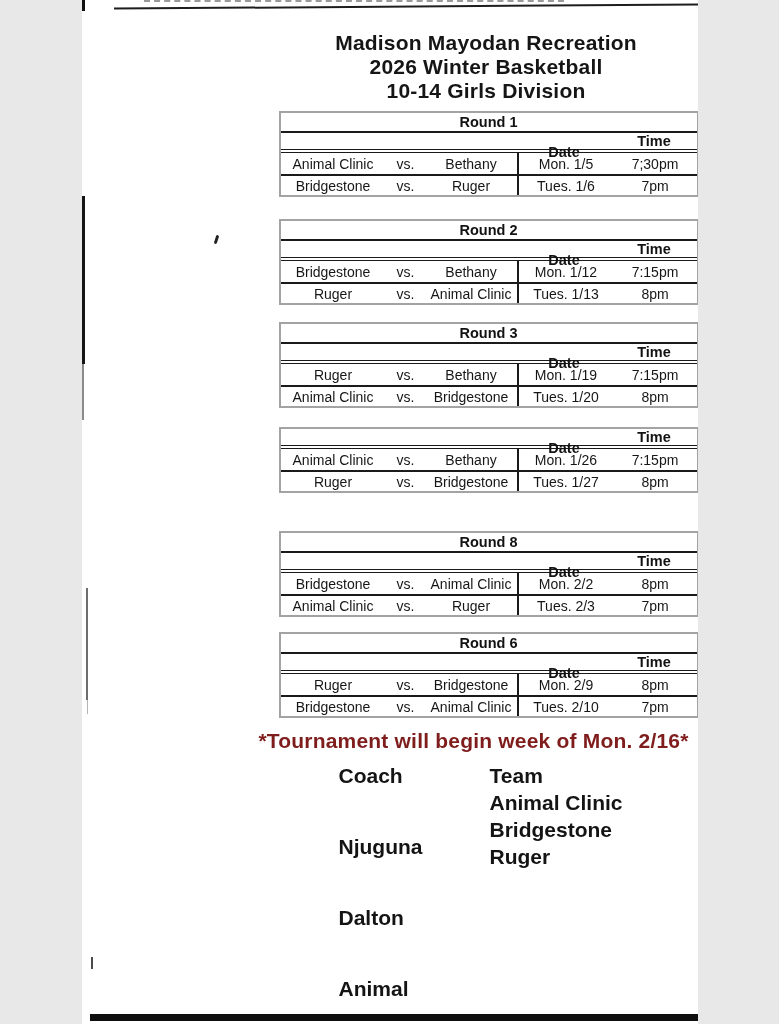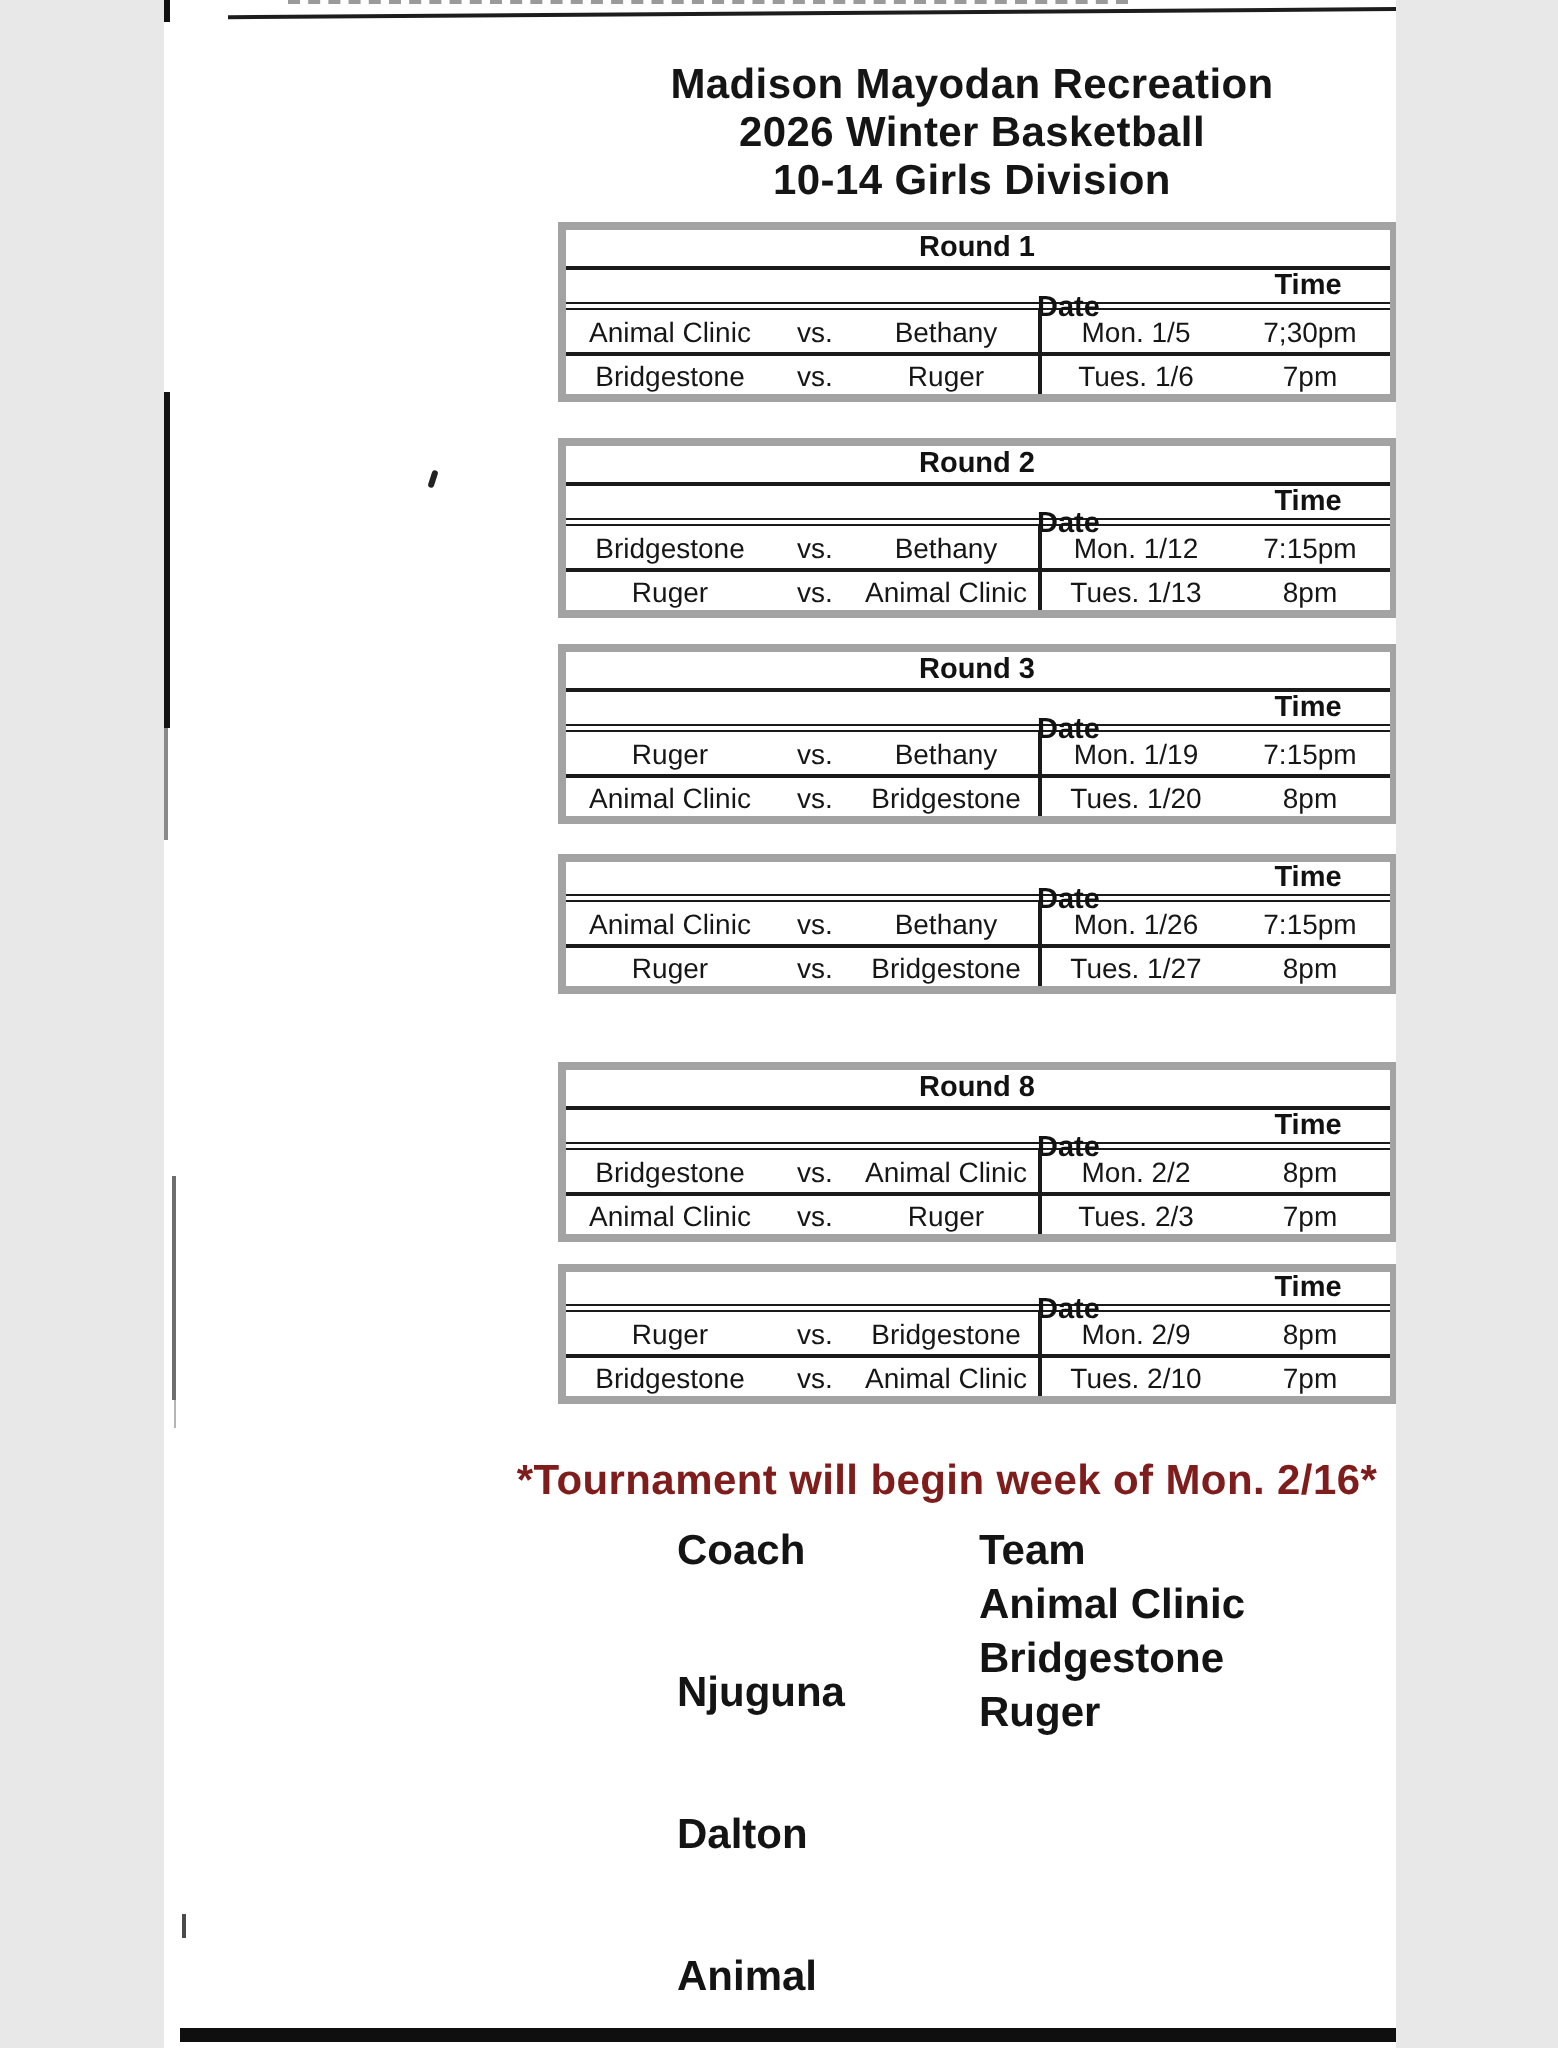--- a/index.html
+++ b/index.html
@@ -21,36 +21,36 @@
     text-align:center;
   }
   .title-line {
     font-size:21px; font-weight:700; line-height:24px;
     letter-spacing:0.2px; color:#151515;
   }
 
   
   .round-table {
     position:absolute; left:197px; width:420px;
-    border:4px solid #a3a3a3;
+    border:2px solid #a3a3a3;
     background:#fff;
   }
   .rt-title {
     height:20px; display:flex; align-items:center; justify-content:center;
     font-size:14.5px; font-weight:700;
     border-bottom:2px solid #1a1a1a;
     color:#121212;
   }
   .rt-subheader {
     display:flex; height:20px;
     border-bottom:4px double #1a1a1a;
     align-items:center;
   }
   .rt-sub-space { width:236px; }
-  .rt-sub-date { width:95px; font-size:14.5px; font-weight:700; color:#121212;margin-top:21px; }
+  .rt-sub-date { width:95px; text-align:center; font-size:14.5px; font-weight:700; color:#121212;margin-top:21px; }
   .rt-sub-time { flex:1; text-align:center; font-size:14.5px; font-weight:700; color:#121212; }
 
   .rt-row { display:flex; height:21px; }
   .rt-row + .rt-row { border-top:2px solid #1a1a1a; }
   .rt-teams {
     width:236px; display:flex; align-items:center;
     font-size:14px;
   }
   .rt-t1 { width:105px; text-align:center; }
   .rt-vs { width:40px; text-align:center; }
@@ -266,20 +266,21 @@
         <span class="rt-t2">Ruger</span>
       </div>
       <div class="rt-dt">
         <span class="rt-date">Tues. 2/3</span>
         <span class="rt-time">7pm</span>
       </div>
     </div>
   </div>
 
   <div class="round-table" style="top:632px">
+    <div class="rt-title">Round 6</div>
     <div class="rt-subheader">
       <div class="rt-sub-space"></div>
       <div class="rt-sub-date">Date</div>
       <div class="rt-sub-time">Time</div>
     </div>
     <div class="rt-row">
       <div class="rt-teams">
         <span class="rt-t1">Ruger</span>
         <span class="rt-vs">vs.</span>
         <span class="rt-t2">Bridgestone</span>

